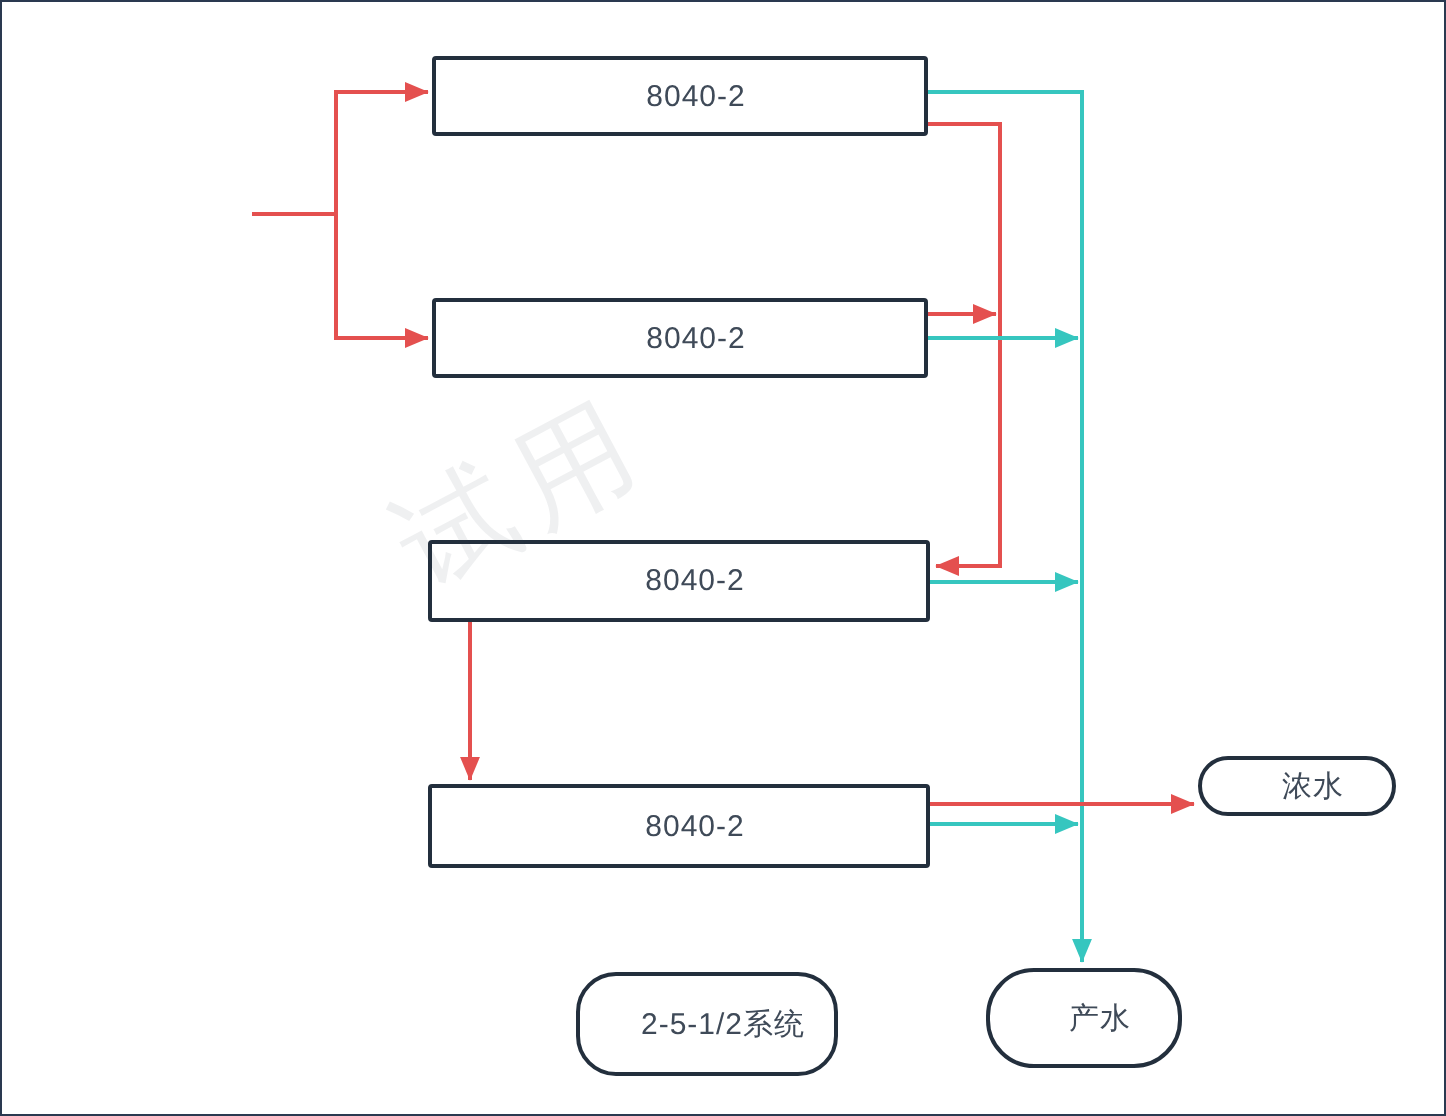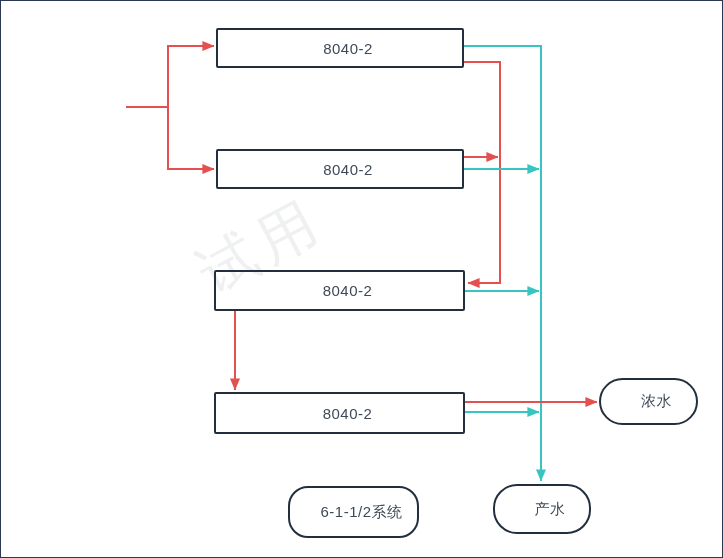--- a/index.html
+++ b/index.html
@@ -38,21 +38,21 @@
   .pill-node { border-radius: 24px; }
 
   
   .mod1 { left: 215px; top: 27px;  width: 248px; height: 40px; }
   .mod2 { left: 215px; top: 148px; width: 248px; height: 40px; }
   .mod3 { left: 213px; top: 269px; width: 251px; height: 41px; }
   .mod4 { left: 213px; top: 391px; width: 251px; height: 42px; }
 
   
   .feed        { left: 25px;  top: 83px;  width: 100px; height: 48px; }
-  .concentrate { left: 598px; top: 377px; width: 99px;  height: 47px; }
+  .concentrate { left: 598px; top: 377px; width: 99px;  height: 30px; }
   .product     { left: 492px; top: 483px; width: 98px;  height: 50px; font-family: Liberation Serif, serif; }
   .system      { left: 287px; top: 485px; width: 131px; height: 52px; border-radius: 20px; }
 
   .watermark {
     position: absolute;
     left: 202px;
     top: 238px;
     z-index: 3;
     font-size: 58px;
     letter-spacing: 8px;
@@ -100,21 +100,21 @@
 
   <div class="node pill-node concentrate">
     <span class="label">浓水</span>
   </div>
 
   <div class="node pill-node product">
     <span class="label">产水</span>
   </div>
 
   <div class="node pill-node system">
-    <span class="label">6-1-1/2系统</span>
+    <span class="label">2-5-1/2系统</span>
   </div>
 
   <div class="watermark">试用</div>
 
   <svg class="edges" width="723" height="558" viewBox="0 0 723 558">
     <defs>
       <marker id="arrow-red" markerUnits="strokeWidth" markerWidth="6" markerHeight="5" viewBox="0 0 6 5" refX="5.8" refY="2.5" orient="auto">
         <path class="head-red" d="M0,0 L6,2.5 L0,5 Z"></path>
       </marker>
       <marker id="arrow-teal" markerUnits="strokeWidth" markerWidth="6" markerHeight="5" viewBox="0 0 6 5" refX="5.8" refY="2.5" orient="auto">

